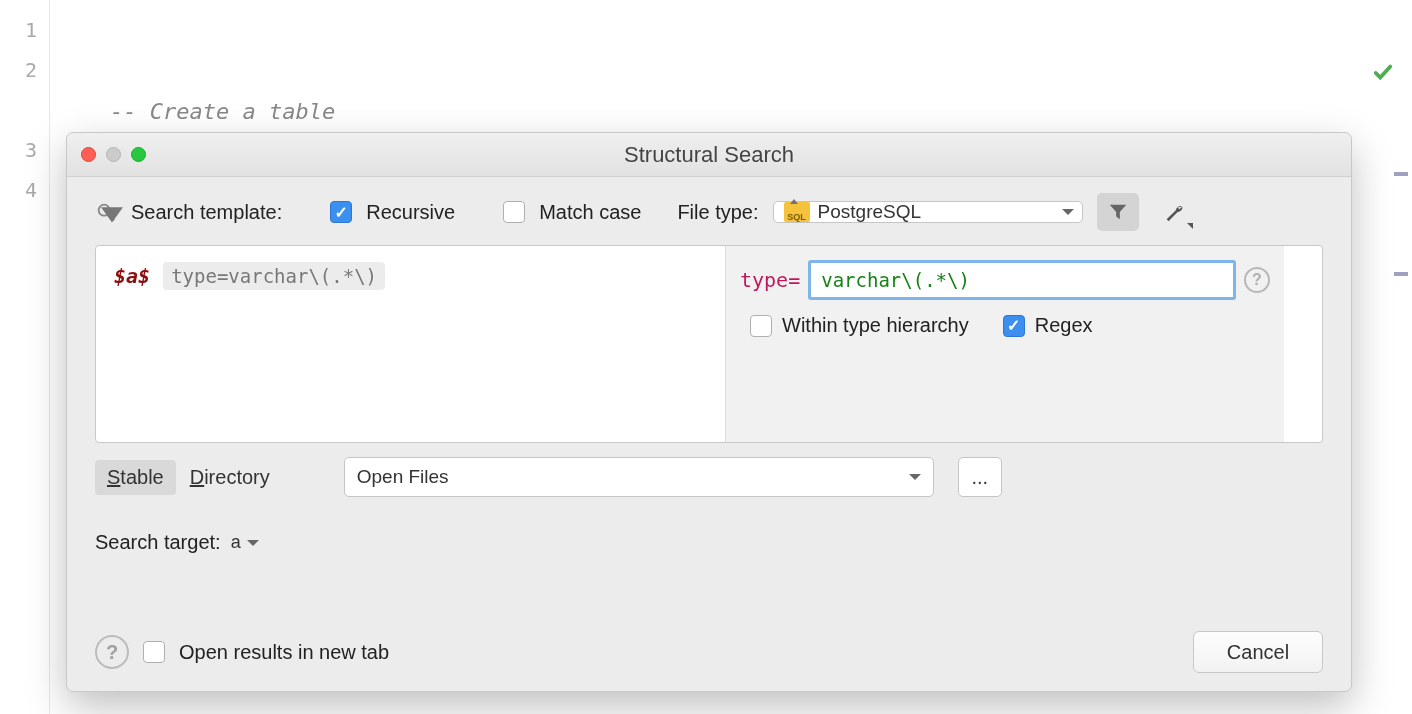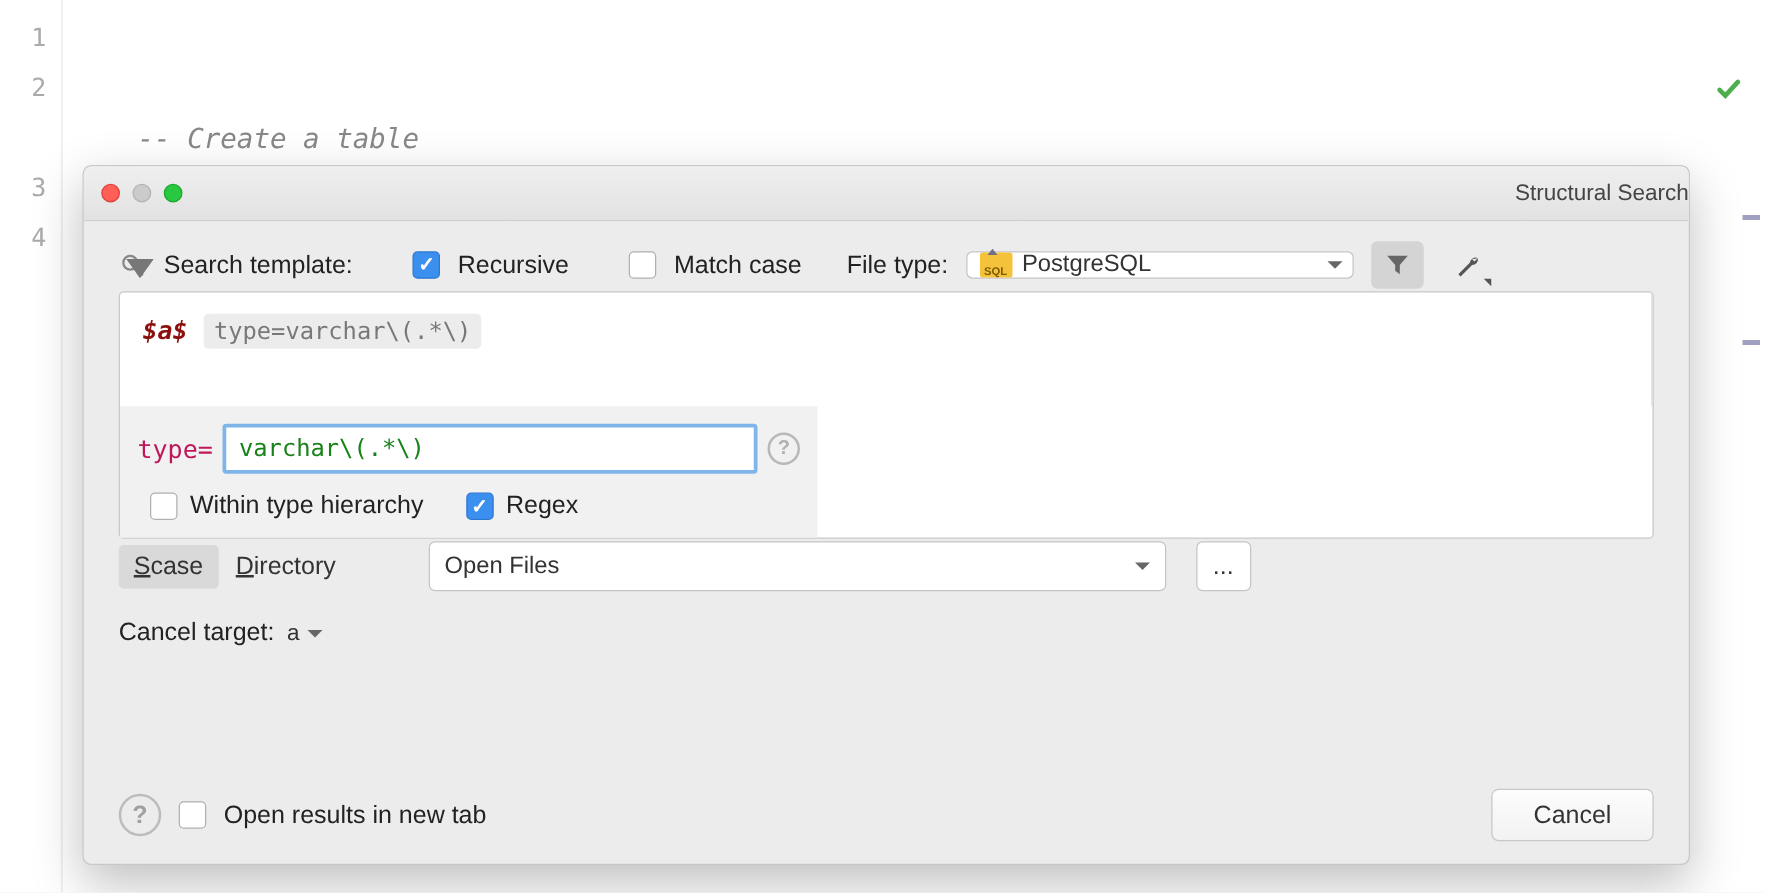--- a/index.html
+++ b/index.html
@@ -84,31 +84,31 @@
     position: relative;
   }
   .traffic { display: flex; gap: 10px; }
   .tl { width: 15px; height: 15px; border-radius: 50%; }
   .tl.red { background: #ff5f57; border: 1px solid #e24238; }
   .tl.yel { background: #cbcbcb; border: 1px solid #b4b4b4; }
   .tl.grn { background: #28c940; border: 1px solid #1da82f; }
   .dlg-title {
     position: absolute;
     left: 0; right: 0;
-    text-align: right;
-    font-size: 18px;
+    text-align: center;
+    font-size: 22px;
     color: #444;
     pointer-events: none;
   }
   .dlg-body {
     flex: 1;
     padding: 16px 28px 18px 28px;
     display: flex;
     flex-direction: column;
-    gap: 2px;
+    gap: 14px;
   }
   .row1 {
     display: flex;
     align-items: center;
     gap: 14px;
   }
   .search-icon-wrap {
     width: 22px; height: 22px;
     position: relative;
   }
@@ -181,21 +181,20 @@
     border-left: 6px solid transparent;
     border-top: 6px solid #555;
   }
   
   .panes {
     display: flex;
     border: 1px solid #c8c8c8;
     border-radius: 4px;
     background: #fff;
     height: 198px;
-    flex-direction: column;
   }
   .pane-left {
     flex: 1;
     padding: 18px 18px;
     border-right: 1px solid #dcdcdc;
   }
   .tpl-var {
     font-family: Menlo, monospace;
     font-size: 20px;
     color: #8b0f0f;
@@ -466,31 +465,31 @@
                 <span class="label">Regex</span>
               </div>
             </div>
           </div>
           <div style="width:38px"></div>
         </div>
       </div>
     </div>
 
     <div class="scope-row">
-      <span class="scope-btn"><span class="ul">S</span><span>case</span></span>
+      <span class="scope-btn"><span class="ul">S</span><span>table</span></span>
       <span class="dir-link"><span class="ul">D</span><span>irectory</span></span>
       <div class="sel">
         <span class="sel-text">Open Files</span>
         <span class="drop-arr"></span>
       </div>
       <div class="ellipsis-btn">...</div>
     </div>
 
     <div class="target-row">
-      <span class="label">Cancel target:</span>
+      <span class="label">Search target:</span>
       <span class="tgt-val">
         <span>a</span>
         <span class="drop-arr"></span>
       </span>
     </div>
 
     <div class="bottom-row">
       <span class="help-big">?</span>
       <span class="chk"></span>
       <span class="label">Open results in new tab</span>

